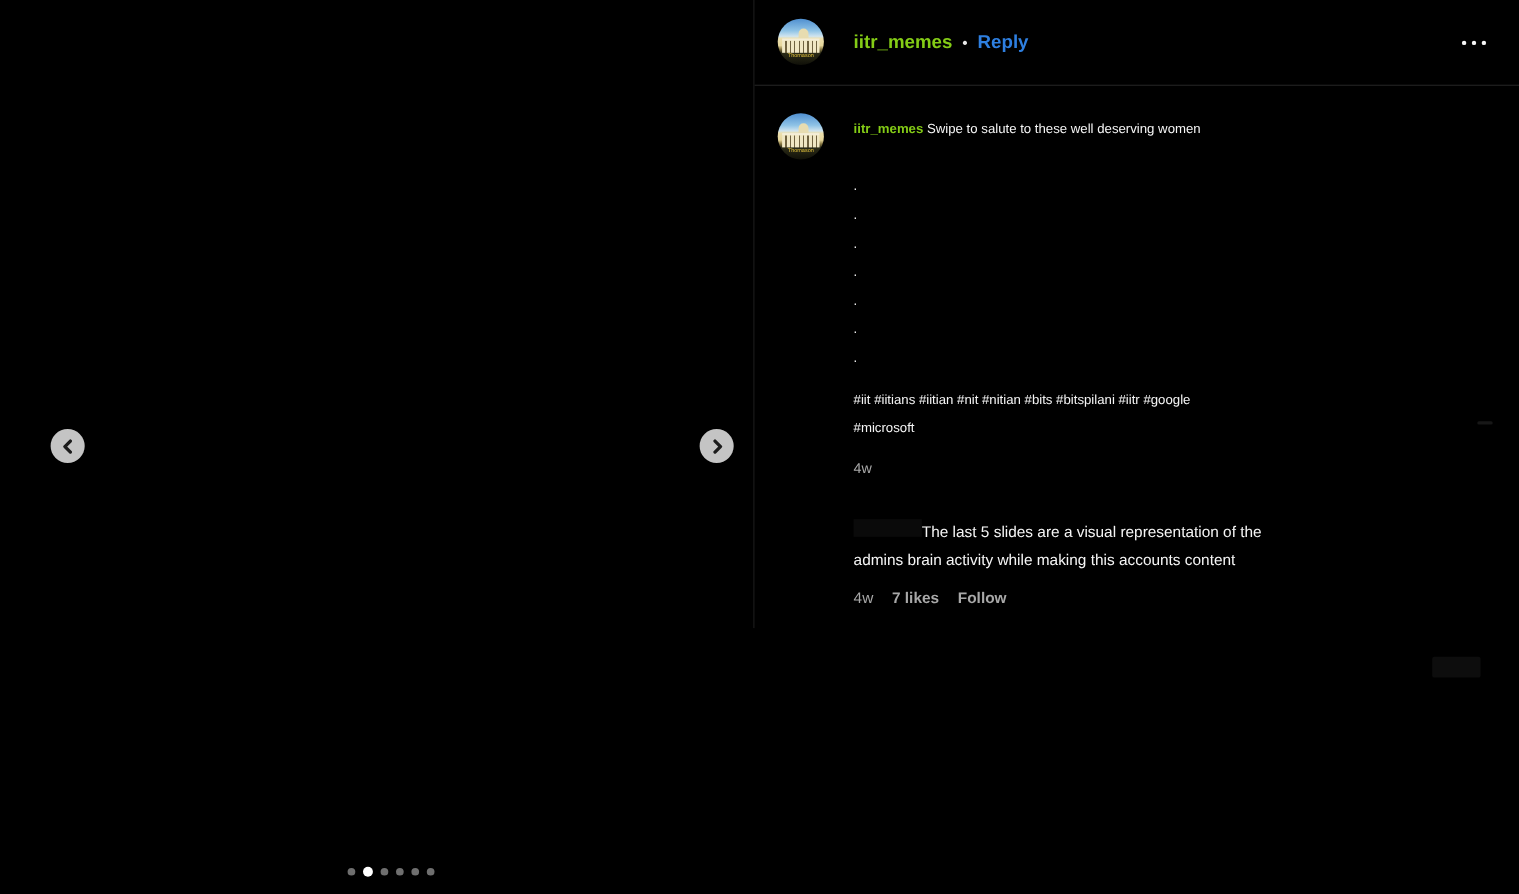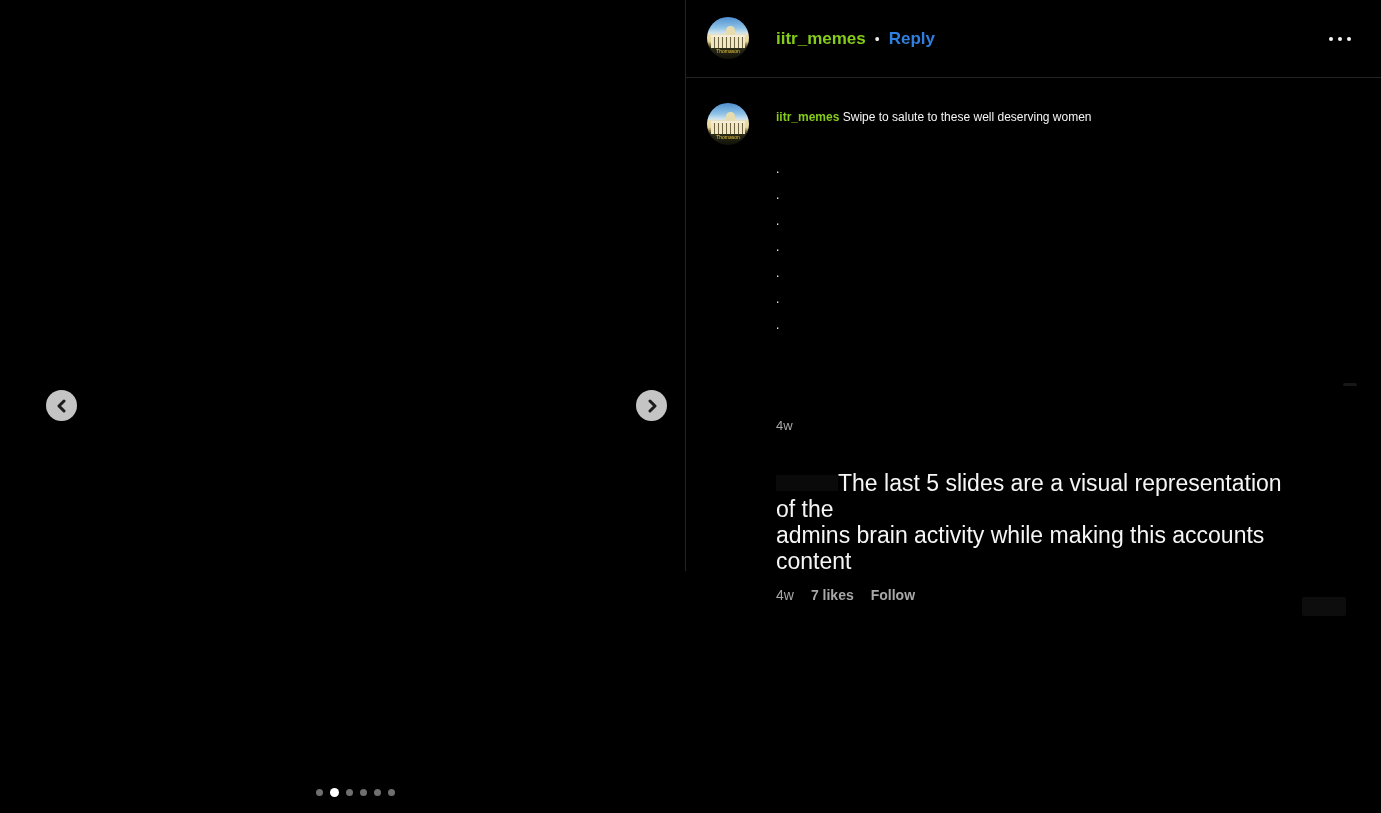--- a/index.html
+++ b/index.html
@@ -179,21 +179,21 @@
     color: #a8a8a8;
   }
 
   
   .comment-block {
     position: absolute;
     left: 90px; top: 470px;
     width: 522px;
   }
   .comment-text {
-    font-size: 23px;
+    font-size: 14px;
     line-height: 26px;
     color: #f5f5f5;
     white-space: pre-line;
   }
   .redacted-name {
     display: inline-block;
     width: 62px;
     height: 16px;
     background: #0a0a0a;
     vertical-align: baseline;
@@ -286,20 +286,22 @@
       <span class="username">iitr_memes</span>
       <span class="caption-body">Swipe to salute to these well deserving women
 
 .
 .
 .
 .
 .
 .
 .</span>
+      <div class="caption-hashtags">#iit #iitians #iitian #nit #nitian #bits #bitspilani #iitr #google
+#microsoft</div>
     </div>
     <div class="caption-time">4w</div>
 
     <div class="comment-block">
       <div class="comment-text"><span class="redacted-name"></span><span>The last 5 slides are a visual representation of the
 admins brain activity while making this accounts content</span></div>
       <div class="comment-meta">
         <span class="time">4w</span>
         <span class="likes">7 likes</span>
         <span class="reply">Follow</span>

